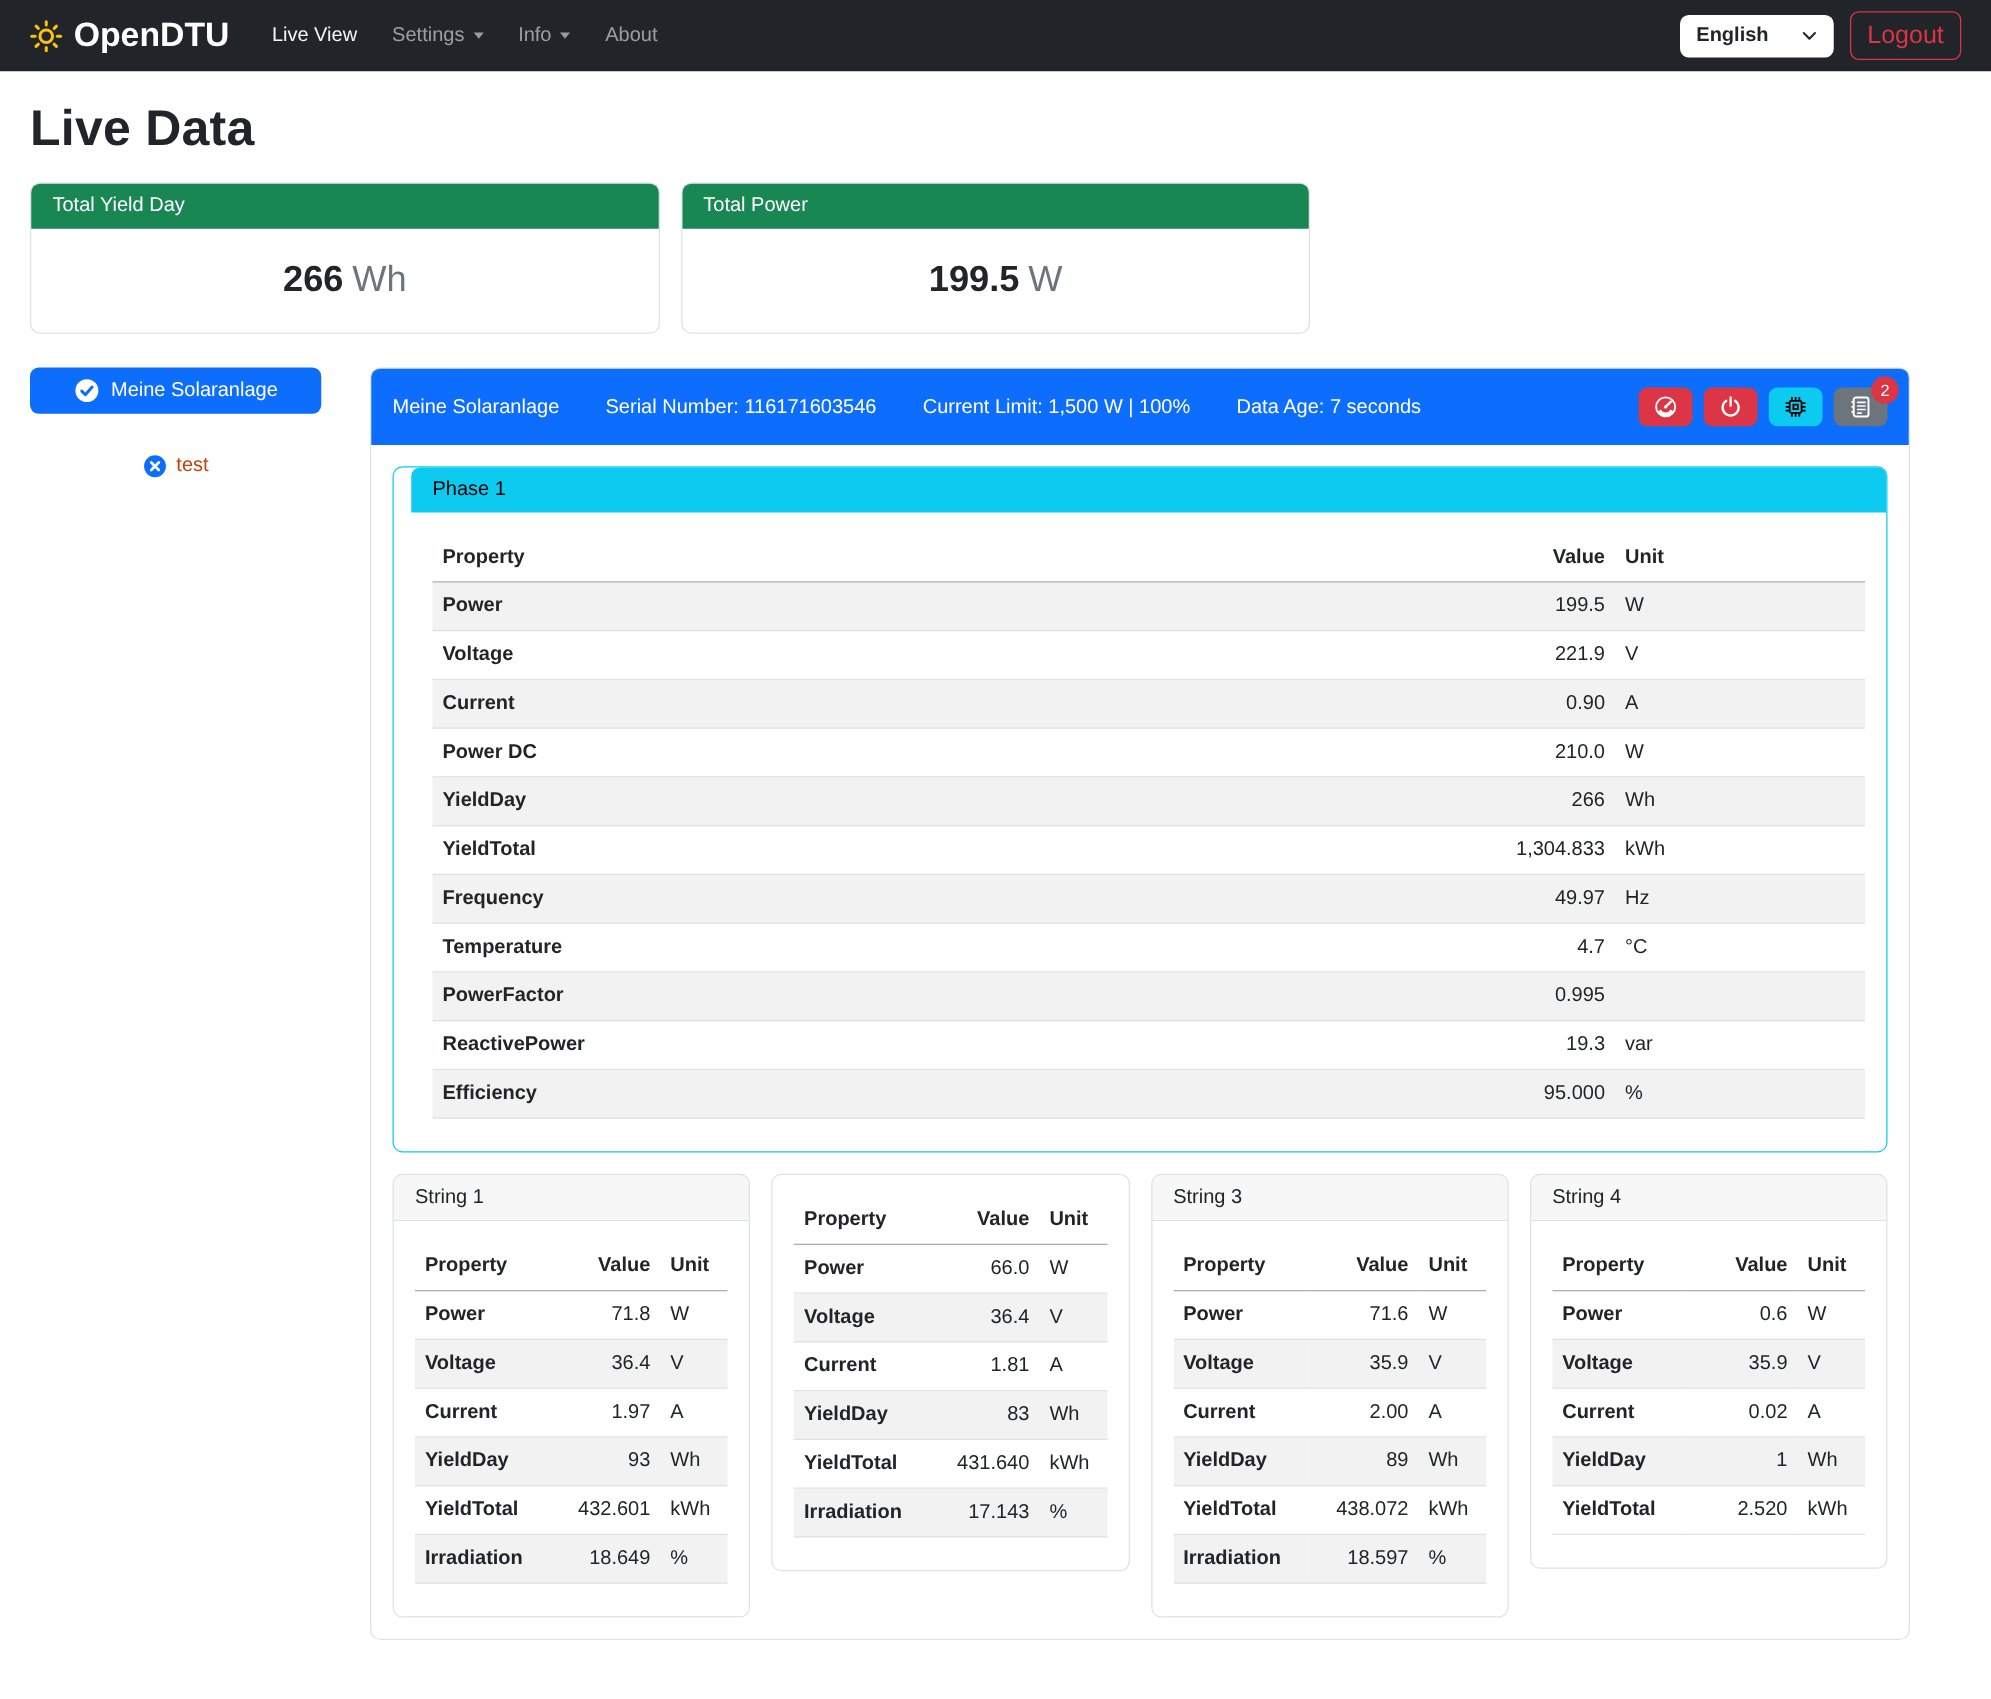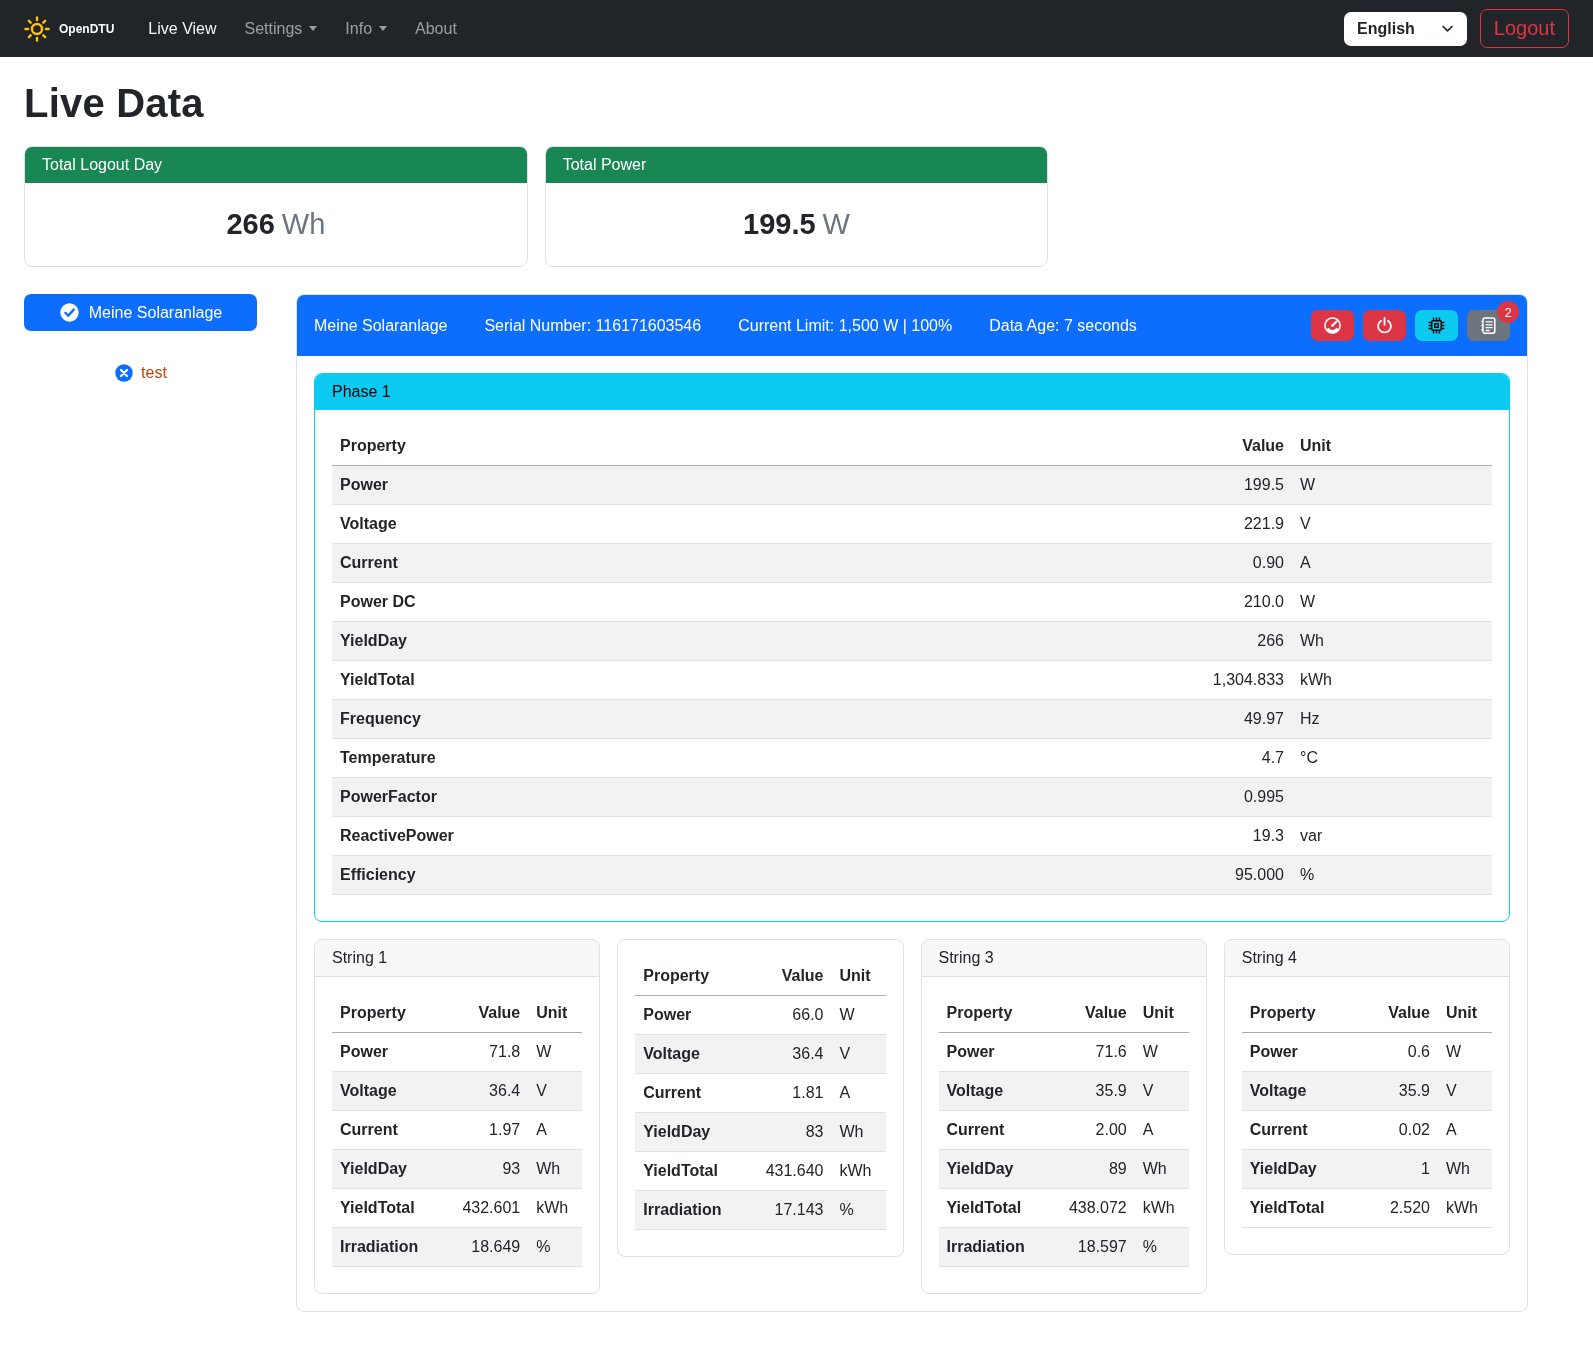--- a/index.html
+++ b/index.html
@@ -17,21 +17,21 @@
     height: 57px;
     display: flex;
     align-items: center;
     padding: 0 24px;
   }
   .brand {
     display: flex;
     align-items: center;
     gap: 9px;
     color: #fff;
-    font-size: 12px;
+    font-size: 27px;
     font-weight: 700;
     margin-right: 20px;
     cursor: pointer;
   }
   .nav-links { display: flex; align-items: center; flex: 1; }
   .nav-link {
     color: rgba(255,255,255,.55);
     padding: 8px 14px;
     cursor: pointer;
     display: flex;
@@ -154,21 +154,21 @@
     border-radius: 50%;
     width: 22px; height: 22px;
     font-size: 13px;
     display: flex;
     align-items: center;
     justify-content: center;
   }
   .main-body { padding: 17px; }
 
   
-  .phase-card { border: 1px solid #0dcaf0; border-radius: 8px; background: #fff; }
+  .phase-card { border: 1px solid #0dcaf0; border-radius: 8px; background: #fff; padding-left: 14px; }
   .phase-header {
     background: #0dcaf0;
     color: #000;
     padding: 9px 17px;
     border-radius: 7px 7px 0 0;
   }
   .phase-body { padding: 17px 17px 26px 17px; }
 
   
   table { width: 100%; border-collapse: collapse; font-size: 16px; }
@@ -244,21 +244,21 @@
   </div>
   <button class="logout-btn">Logout</button>
 </nav>
 
 <div class="container">
 
   <h1 class="page-title">Live Data</h1>
 
   <div class="cards-row">
     <div class="scard">
-      <div class="scard-header">Total Logout Day</div>
+      <div class="scard-header">Total Yield Day</div>
       <div class="scard-body">
         <span class="scard-value">266</span><span class="scard-unit">Wh</span>
       </div>
     </div>
     <div class="scard">
       <div class="scard-header">Total Power</div>
       <div class="scard-body">
         <span class="scard-value">199.5</span><span class="scard-unit">W</span>
       </div>
     </div>

